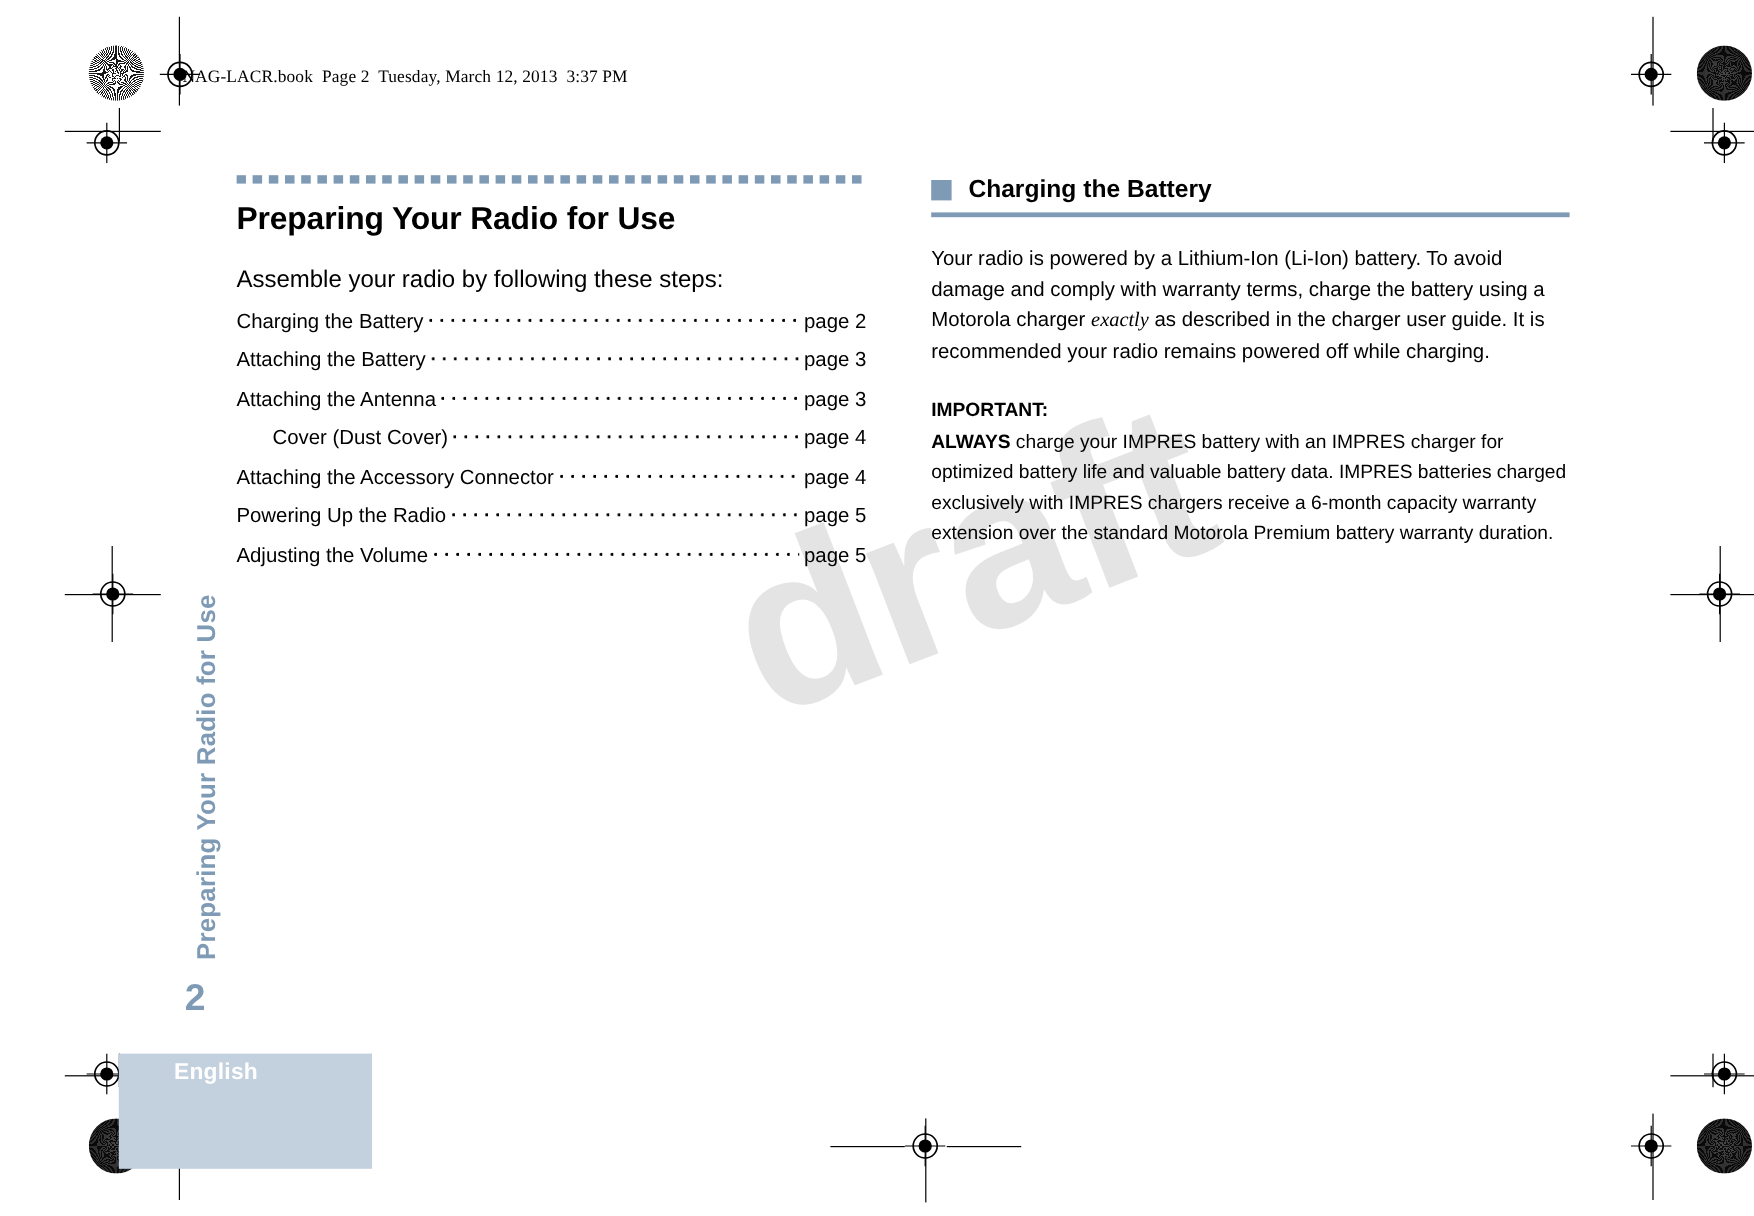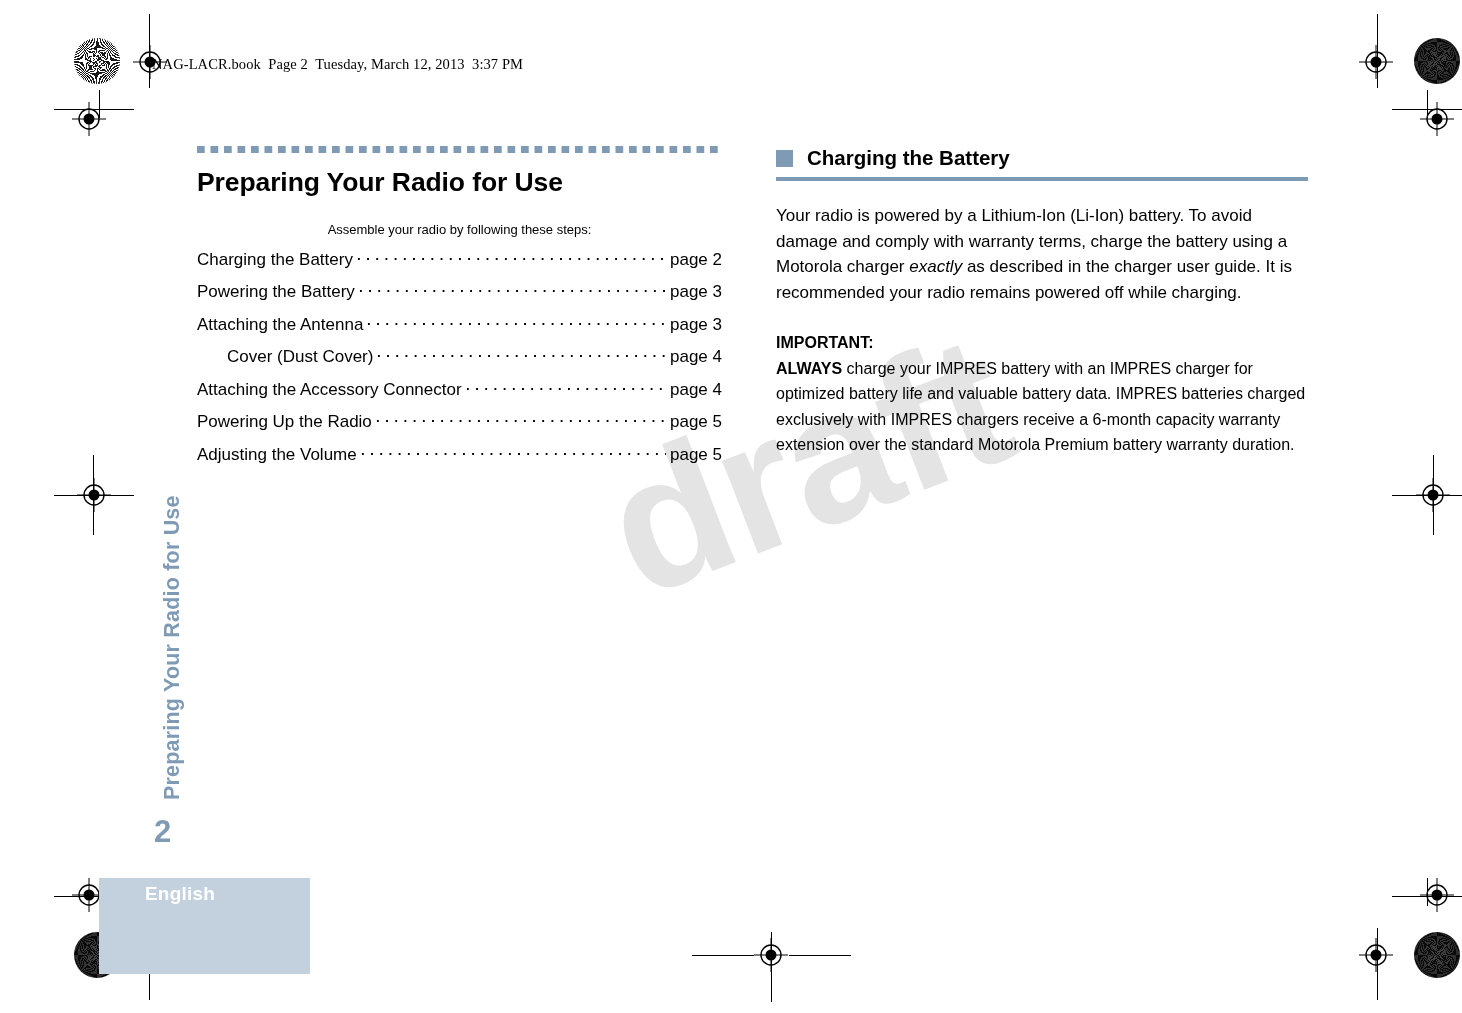--- a/index.html
+++ b/index.html
@@ -132,23 +132,22 @@
   }
   h1.chapter-title {
     margin: 14px 0 0 0;
     font-size: 26.5px;
     font-weight: bold;
     color: #000000;
     letter-spacing: -0.1px;
   }
   .intro-line {
     margin-top: 24px;
-    font-size: 13px;
-    color: #000000;
-    text-align: center;
+    font-size: 20px;
+    color: #000000;
   }
 
   
   .toc {
     margin-top: 10px;
   }
   .toc-entry {
     display: flex;
     align-items: flex-end;
     font-size: 17px;
@@ -199,21 +198,21 @@
     background: #7e9ab5;
   }
 
   p.body {
     position: relative;
     margin: 22px 0 0 0;
     font-size: 17px;
     line-height: 25.5px;
     color: #000000;
   }
-  p.body em { font-style: italic; }
+  p.body em { font-style: italic; font-family: Liberation Serif, serif; }
 
   
   .note {
     position: relative;
     display: flex;
     margin-top: 25px;
     font-size: 16px;
     line-height: 25.5px;
     color: #000000;
     flex-direction: column;
@@ -345,21 +344,21 @@
     <div class="dashed-rule"></div>
     <h1 class="chapter-title">Preparing Your Radio for Use</h1>
     <div class="intro-line">Assemble your radio by following these steps:</div>
     <div class="toc" id="toc-list">
         <div class="toc-entry">
           <span class="toc-label">Charging the Battery</span>
           <span class="toc-leader"></span>
           <span class="toc-page">page 2</span>
         </div>
         <div class="toc-entry">
-          <span class="toc-label">Powering the Battery</span>
+          <span class="toc-label">Attaching the Battery</span>
           <span class="toc-leader"></span>
           <span class="toc-page">page 3</span>
         </div>
         <div class="toc-entry">
           <span class="toc-label">Attaching the Antenna</span>
           <span class="toc-leader"></span>
           <span class="toc-page">page 3</span>
         </div>
         <div class="toc-entry sub">
           <span class="toc-label">Cover (Dust Cover)</span>

